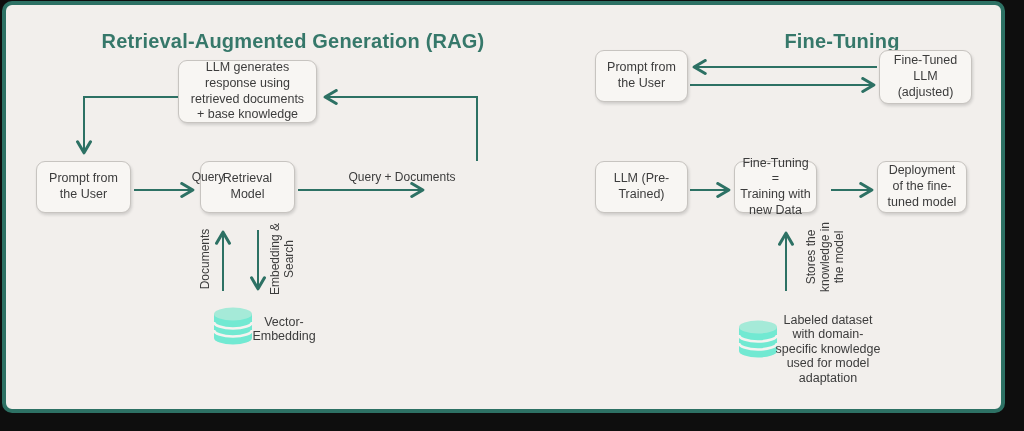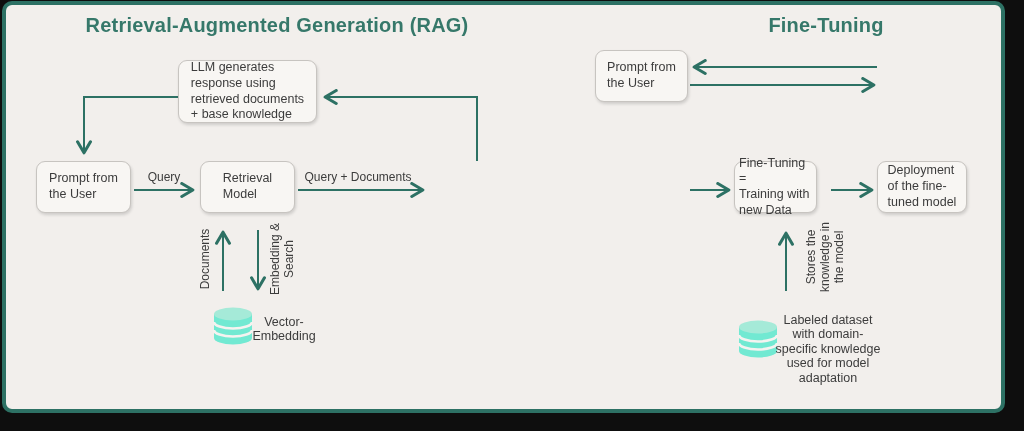--- a/index.html
+++ b/index.html
@@ -8,33 +8,33 @@
 
   .stage { position:relative; width:1024px; height:431px; background:#0e0e0e; }
 
   .panel { position:absolute; left:2px; top:1px; width:1003px; height:412px;
            background:#f2efec; border:4px solid #2d7164; border-radius:10px;
            box-sizing:border-box; }
 
   .arrow-layer { position:absolute; left:0; top:0; width:1024px; height:431px;
                  pointer-events:none; }
 
-  .title { position:absolute; margin:0; font-size:20px; font-weight:700;
+  .title { position:absolute; margin:16px; font-size:20px; font-weight:700;
            color:#36786a; text-align:center; letter-spacing:.2px;
            white-space:nowrap; }
 
   .node { position:absolute; box-sizing:border-box;
           background:#f8f6f3; border:1px solid #c7c4c0; border-radius:9px;
           box-shadow:1px 2px 3px rgba(70,70,70,.20);
           display:flex; align-items:center; justify-content:center;
-          font-size:12.5px; line-height:1.26;
+          text-align:center; font-size:12.5px; line-height:1.26;
           color:#3c3c3c; white-space:pre-line; padding:2px 4px; }
 
   .hlabel { position:absolute; transform:translateX(-50%);
-            font-size:12px; color:#3c3c3c; white-space:nowrap; }
+            font-size:12px; color:#3c3c3c; white-space:nowrap;margin-left:44px; }
 
   .vlabel { position:absolute; transform:translate(-50%,-50%) rotate(-90deg);
             font-size:12px; color:#3c3c3c; white-space:pre-line;
             text-align:center; line-height:1.15; }
 
   .dbicon { position:absolute; }
 
   .dblabel { position:absolute; transform:translateX(-50%);
              font-size:12.5px; color:#3c3c3c; white-space:pre-line;
              text-align:center; line-height:1.15; }
@@ -90,20 +90,25 @@
     <ellipse cx="22" cy="33" rx="19" ry="6.5" fill="#72e9d2"></ellipse>
     <path d="M3 17 A19 6.5 0 0 0 41 17" fill="none" stroke="#f5f3f0" stroke-width="2.6"></path>
     <path d="M3 25 A19 6.5 0 0 0 41 25" fill="none" stroke="#f5f3f0" stroke-width="2.6"></path>
     <ellipse cx="22" cy="9" rx="19" ry="6.5" fill="#a5ead8"></ellipse>
   </svg>
   <div class="dblabel" style="left:284px; top:315px;">Vector-
 Embedding</div>
 
   <div class="node" style="left:595px; top:50px; width:93px; height:52px;">Prompt from
 the User</div>
+  <div class="node" style="left:879px; top:50px; width:93px; height:54px;">Fine-Tuned
+LLM
+(adjusted)</div>
+  <div class="node" style="left:595px; top:161px; width:93px; height:52px;">LLM (Pre-
+Trained)</div>
   <div class="node" style="left:734px; top:161px; width:83px; height:52px;">Fine-Tuning =
 Training with
 new Data</div>
   <div class="node" style="left:877px; top:161px; width:90px; height:52px;">Deployment
 of the fine-
 tuned model</div>
 
   <div class="vlabel" style="left:826px; top:257px;">Stores the
 knowledge in
 the model</div>

